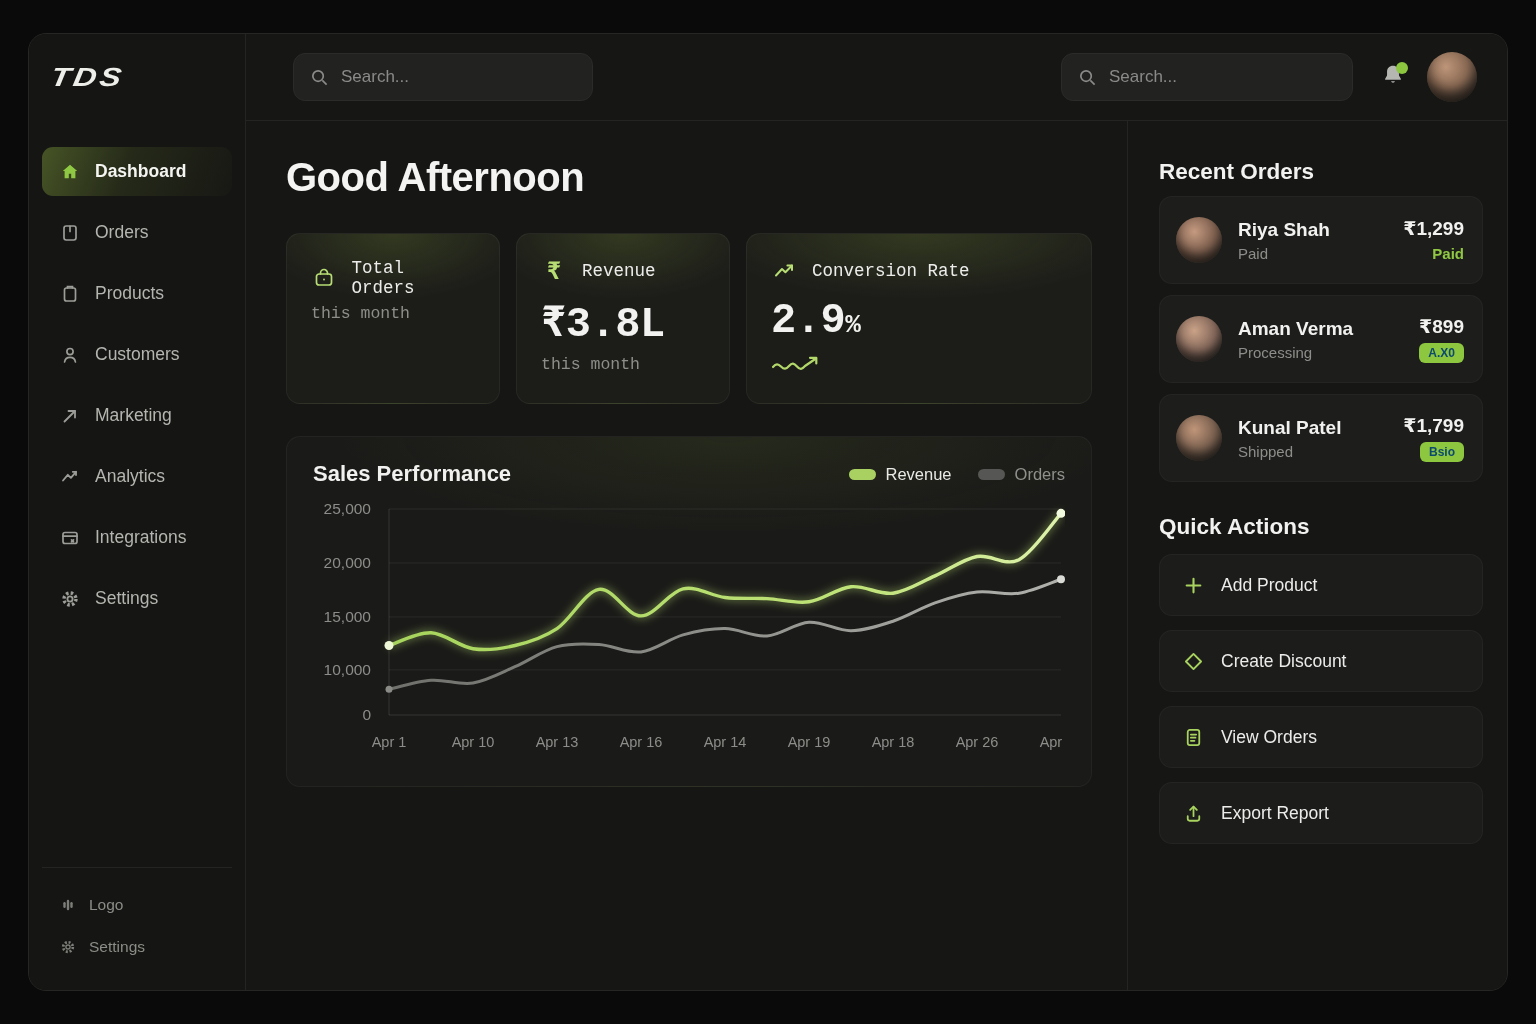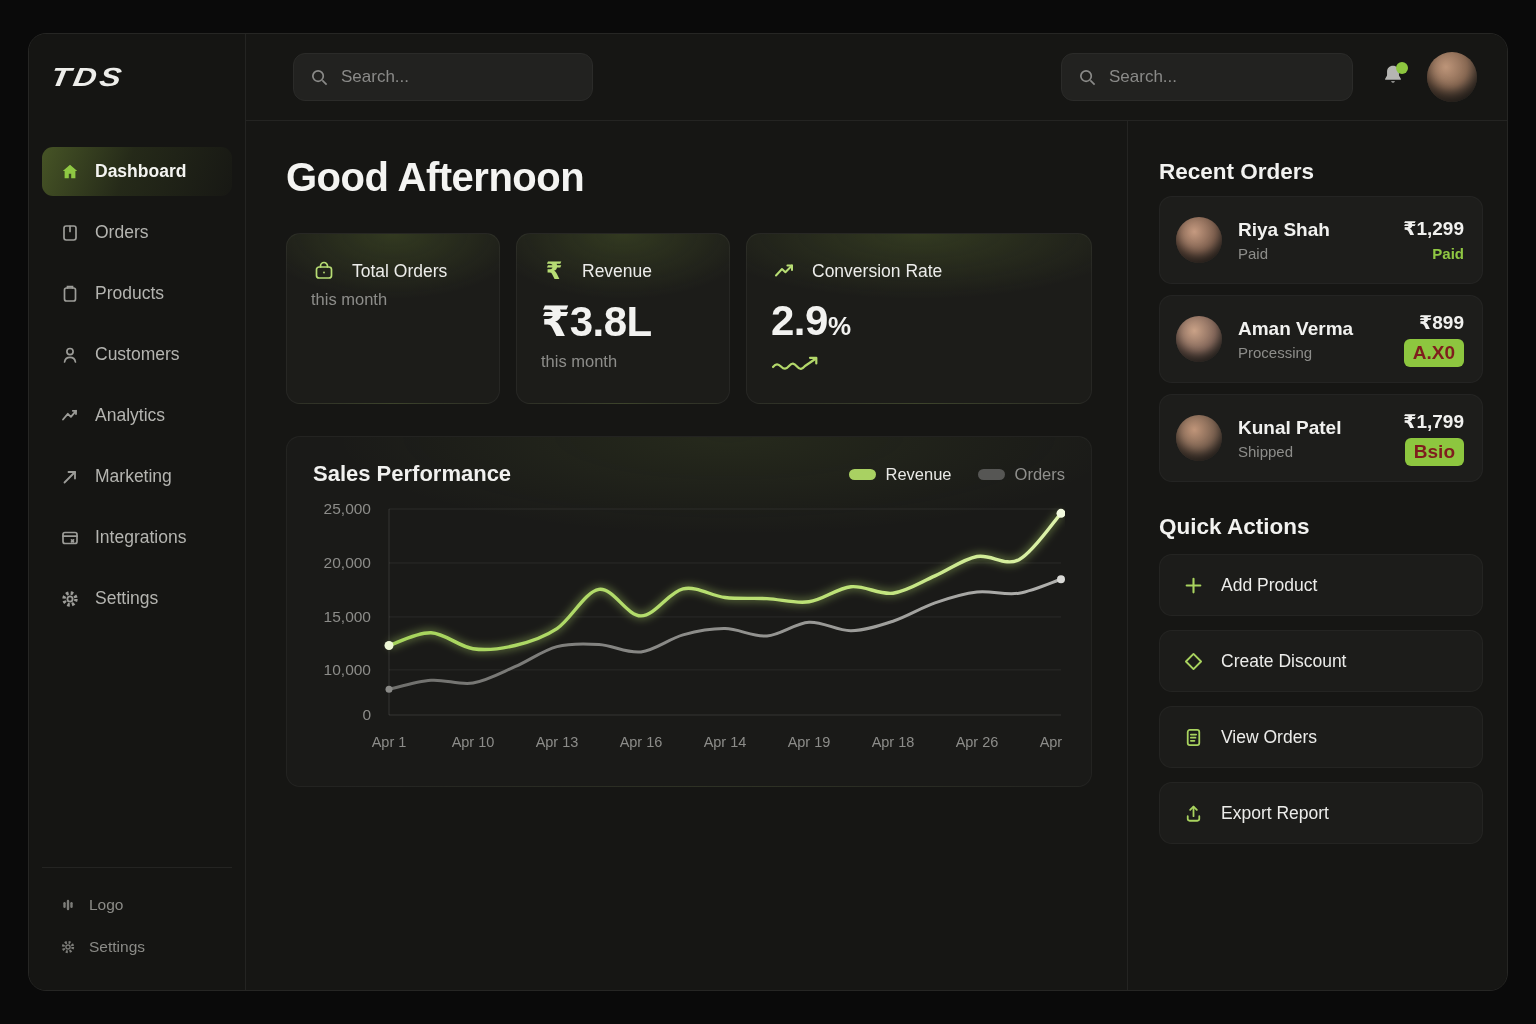--- a/index.html
+++ b/index.html
@@ -27,21 +27,21 @@
   .nav-item .ico { width:21px; height:21px; display:flex; align-items:center; justify-content:center; color:#9c9c98; }
   .nav-item.active { background:linear-gradient(110deg, rgba(124,153,58,.48) 0%, rgba(84,102,42,.25) 45%, rgba(46,52,30,.10) 100%); color:#f4f4f1; font-weight:600; }
   .nav-item.active .ico { color:#8fc843; }
   .sidebar-footer { margin-top:auto; border-top:1px solid #242422; padding-top:16px; }
   .footer-item { display:flex; align-items:center; gap:13px; height:42px; padding-left:17px; color:#8b8b87; font-size:15.5px; cursor:pointer; }
   .footer-item .ico { width:17px; height:17px; color:#7c7c78; display:flex; align-items:center; justify-content:center; }
   
   .main { grid-column:2; grid-row:2; padding:34px 35px 0 40px; }
   .greeting { color:#f4f4f2; font-size:40px; font-weight:700; letter-spacing:-.5px; }
   .stats-row { display:flex; gap:16px; margin-top:33px; }
-  .stat-card { background:radial-gradient(90% 55% at 50% 0%, rgba(140,175,62,.20), rgba(140,175,62,0) 70%), #1c1c19; border:1px solid rgba(255,255,255,.05); border-radius:14px; height:171px; padding:24px 24px 0; }
+  .stat-card { background:radial-gradient(90% 55% at 50% 0%, rgba(140,175,62,.20), rgba(140,175,62,0) 70%), #1c1c19; border:1px solid rgba(255,255,255,.05); border-radius:14px; height:171px; padding:24px 24px 0;font-family:Liberation Mono, monospace; }
   .stat-card.w1 { width:214px; } .stat-card.w3 { flex:1; }
   .stat-head { display:flex; align-items:center; gap:15px; color:#ececea; font-size:17.5px; font-weight:500; }
   .stat-ico { width:26px; height:26px; color:#b7dd74; display:flex; align-items:center; justify-content:center; }
   .stat-value { color:#f2f2f0; font-size:42px; font-weight:700; margin-top:13px; letter-spacing:-.5px; }
   .stat-value .suffix { font-size:26px; font-weight:700; }
   .stat-sub { color:#8d8d8a; font-size:16.5px; margin-top:6px; }
   .sparkline { margin-top:9px; }
   
   .chart-card { background:radial-gradient(70% 40% at 55% 0%, rgba(140,175,62,.10), rgba(140,175,62,0) 70%), #1a1a18; border:1px solid rgba(255,255,255,.045); border-radius:14px; margin-top:32px; height:351px; padding:24px 26px 0; }
   .chart-head { display:flex; align-items:center; }
@@ -59,21 +59,21 @@
   .av1 { background:radial-gradient(circle at 40% 32%, #c59a80 0%, #7d5f4e 50%, #35302b 90%); }
   .av2 { background:radial-gradient(circle at 40% 32%, #caa287 0%, #83675a 50%, #32302c 90%); }
   .av3 { background:radial-gradient(circle at 40% 32%, #c09579 0%, #79604f 50%, #34302c 90%); }
   .order-info { margin-left:16px; }
   .order-name { color:#f1f1ef; font-size:19px; font-weight:600; }
   .order-status { color:#8d8d8a; font-size:15px; margin-top:4px; }
   .order-right { margin-left:auto; text-align:right; }
   .order-amount { color:#f1f1ef; font-size:19px; font-weight:600; }
   .order-badge { margin-top:5px; display:inline-block; }
   .badge-text { color:#90c843; font-size:15px; font-weight:700; }
-  .badge-pill { background:#8dc63f; color:#7f1d1d; font-size:19px; font-weight:700; border-radius:6px; padding:3px 9px; }
+  .badge-pill { background:#8dc63f; color:#0c4a6e; font-size:12px; font-weight:700; border-radius:6px; padding:3px 9px; }
   .qa-title { margin-top:32px; }
   .qa-btn { background:#1c1c1a; border:1px solid rgba(255,255,255,.035); border-radius:13px; height:62px; margin-top:14px; display:flex; align-items:center; gap:17px; padding-left:22px; color:#ececea; font-size:17.5px; font-weight:500; cursor:pointer; }
   .qa-btn:first-of-type { margin-top:19px; }
   .qa-ico { width:22px; height:22px; color:#a9d35f; display:flex; align-items:center; justify-content:center; }
   svg { display:block; }
 </style>
 </head>
 <body>
 
 <div class="window">
@@ -143,34 +143,34 @@
         <svg width="20" height="20" viewBox="0 0 20 20" fill="none" stroke="currentColor" stroke-width="1.7" stroke-linecap="round">
             <circle cx="10" cy="6.6" r="3.1"></circle>
             <path d="M4.6 17c.4-3 2.6-4.7 5.4-4.7s5 1.7 5.4 4.7"></path>
           </svg>
       </span>
       <span>Customers</span>
     </div>
     <div class="nav-item">
       <span class="ico">
         <svg width="20" height="20" viewBox="0 0 20 20" fill="none" stroke="currentColor" stroke-width="1.8" stroke-linecap="round" stroke-linejoin="round">
+            <path d="M4.5 15.5 15 5"></path>
+            <path d="M8.5 5H15v6.5"></path>
+          </svg>
+      </span>
+      <span>Marketing</span>
+    </div>
+    <div class="nav-item">
+      <span class="ico">
+        <svg width="20" height="20" viewBox="0 0 20 20" fill="none" stroke="currentColor" stroke-width="1.8" stroke-linecap="round" stroke-linejoin="round">
             <path d="M3 13.5 7.8 7.8l3.1 3 5.1-6"></path>
             <path d="M12.8 4.8H16v3.2"></path>
           </svg>
       </span>
       <span>Analytics</span>
-    </div>
-    <div class="nav-item">
-      <span class="ico">
-        <svg width="20" height="20" viewBox="0 0 20 20" fill="none" stroke="currentColor" stroke-width="1.8" stroke-linecap="round" stroke-linejoin="round">
-            <path d="M4.5 15.5 15 5"></path>
-            <path d="M8.5 5H15v6.5"></path>
-          </svg>
-      </span>
-      <span>Marketing</span>
     </div>
     <div class="nav-item">
       <span class="ico">
         <svg width="20" height="20" viewBox="0 0 20 20" fill="none" stroke="currentColor" stroke-width="1.7" stroke-linecap="round">
             <rect x="3" y="4.5" width="14" height="11" rx="2"></rect>
             <path d="M3 8.2h14"></path>
             <path d="M11.5 11.8l2 2m0-2-2 2"></path>
           </svg>
       </span>
       <span>Integrations</span>

